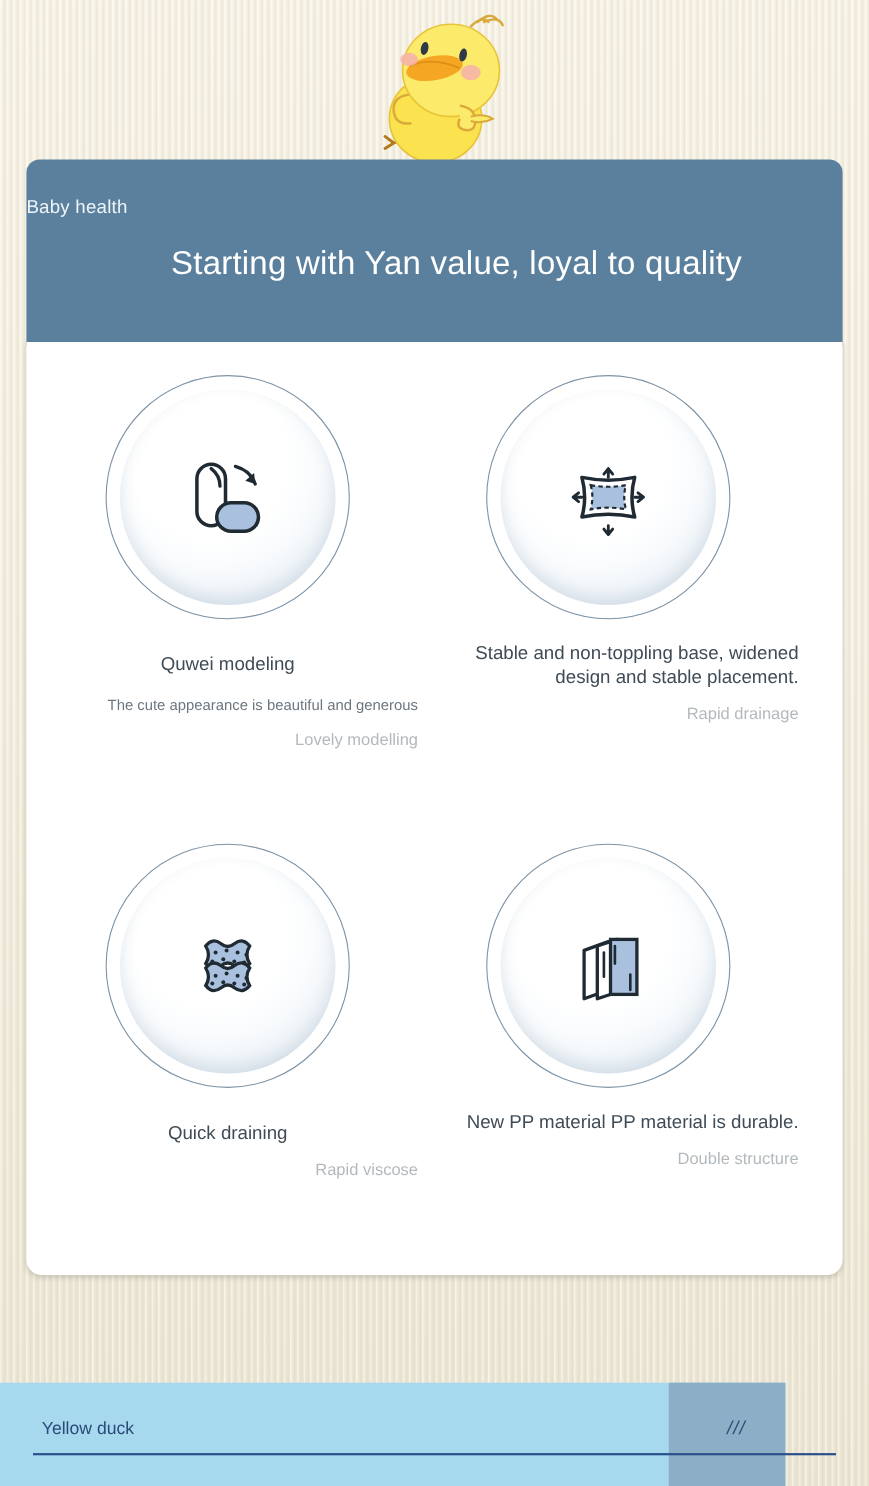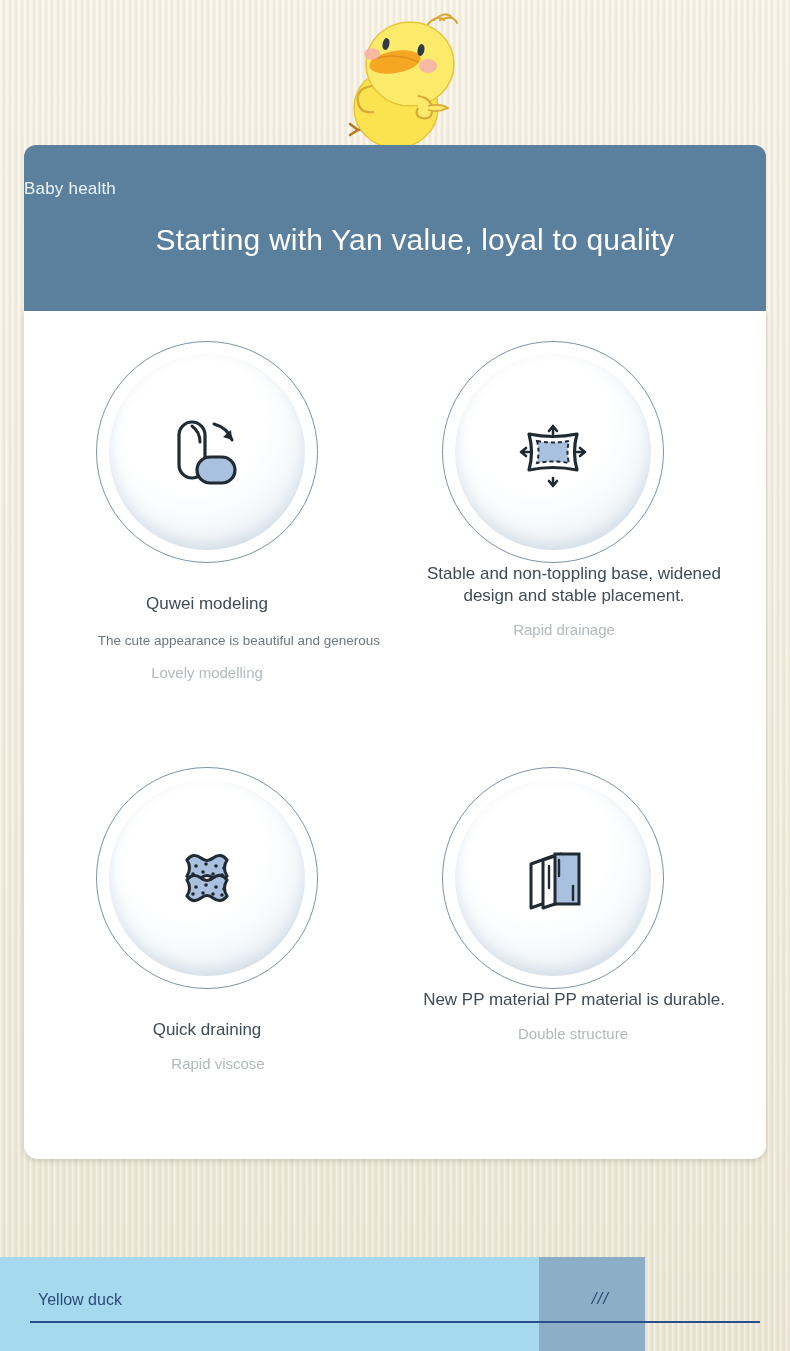--- a/index.html
+++ b/index.html
@@ -142,39 +142,39 @@
   }
   .f-desc {
     margin-top: 16px;
     text-align: right;
     color: #6c7780;
     font-size: 13.5px;
     line-height: 19px;
   }
   .f-tag {
     margin-top: 12px;
-    text-align: center;
+    text-align: right;
     color: #b3b9bd;
     font-size: 15px;
     line-height: 21px;
   }
   .f-tag.indent { padding-left: 22px; }
   .f-tag.indent2 { padding-left: 40px; }
   .f-title.block {
-    text-align: center;
+    text-align: right;
     padding-left: 42px;
-    margin-top: 0;
+    margin-top: 20px;
   }
 
   
   .bottombar {
     position: absolute;
     left: 0;
     top: 1257px;
-    width: 645px;
+    width: 714px;
     height: 94px;
     background: #a6d8ee;
   }
   .bb-right {
     position: absolute;
     right: 0; top: 0;
     width: 106px;
     height: 94px;
     background: #8caec6;
   }

